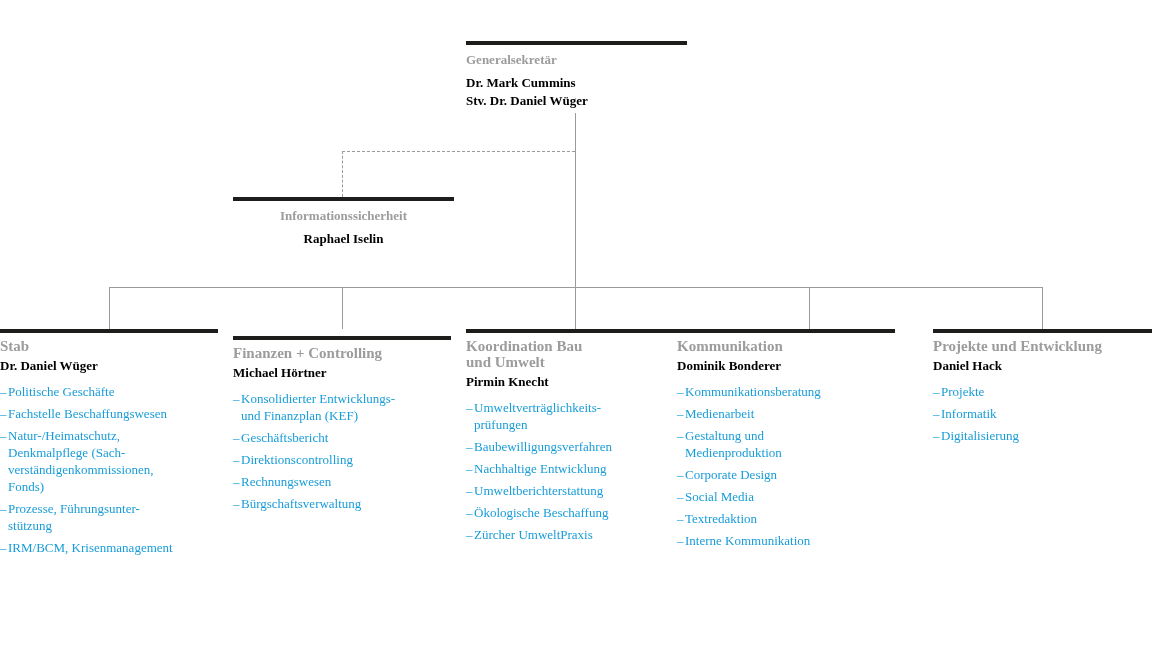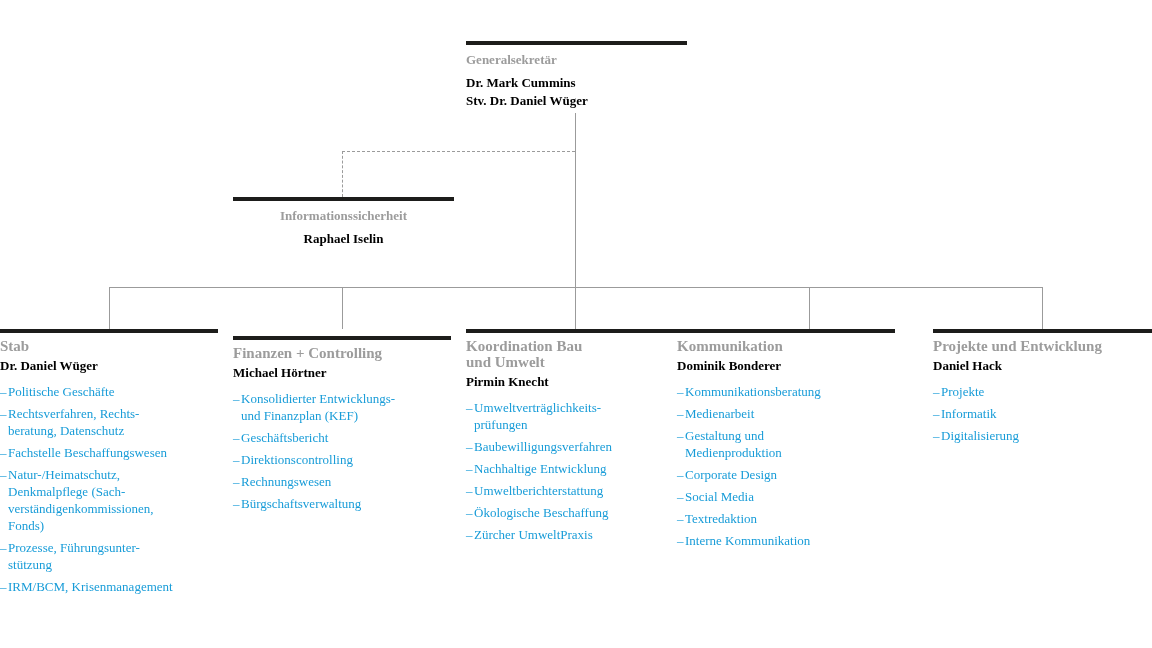--- a/index.html
+++ b/index.html
@@ -98,22 +98,20 @@
     <div class="role-title">Informationssicherheit</div>
     <div class="person first">Raphael Iselin</div>
   </div>
 
   <section class="dept" style="left:0; top:329px; width:218px;">
     <div class="bar"></div>
     <h2 class="dept-title">Stab</h2>
     <div class="dept-head">Dr. Daniel Wüger</div>
     <ul class="dept-items">
       <li>Politische Geschäfte</li>
-      <li>Rechtsverfahren, Rechts-
-beratung, Datenschutz</li>
       <li>Fachstelle Beschaffungswesen</li>
       <li>Natur-/Heimatschutz,
 Denkmalpflege (Sach-
 verständigenkommissionen,
 Fonds)</li>
       <li>Prozesse, Führungsunter-
 stützung</li>
       <li>IRM/BCM, Krisenmanagement</li>
     </ul>
   </section>

